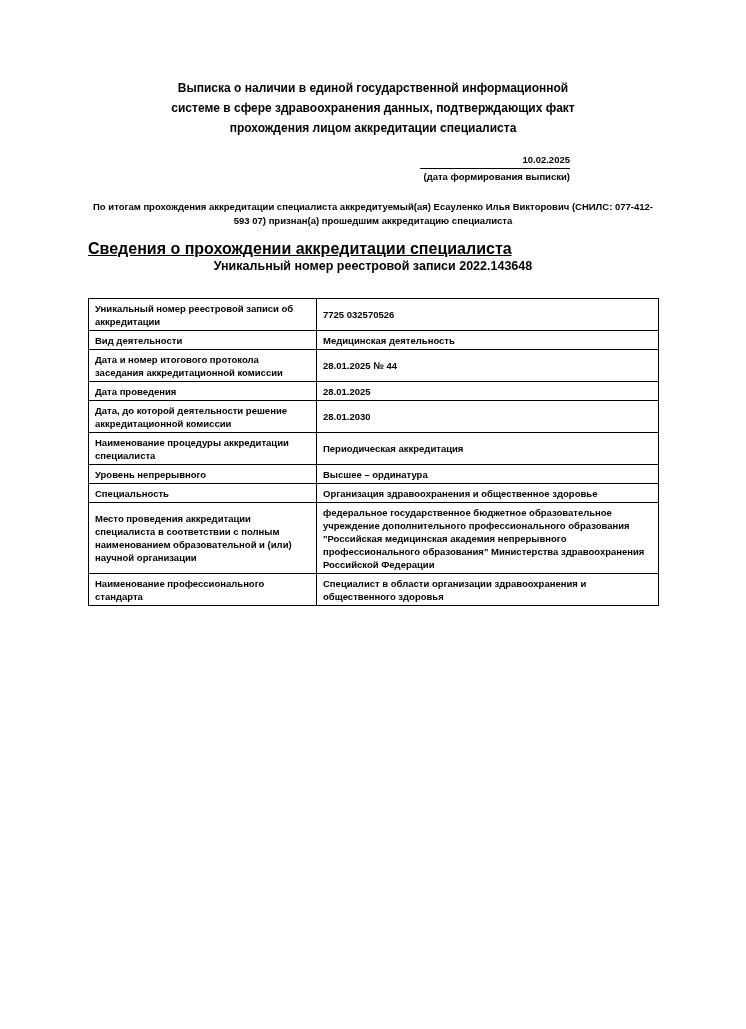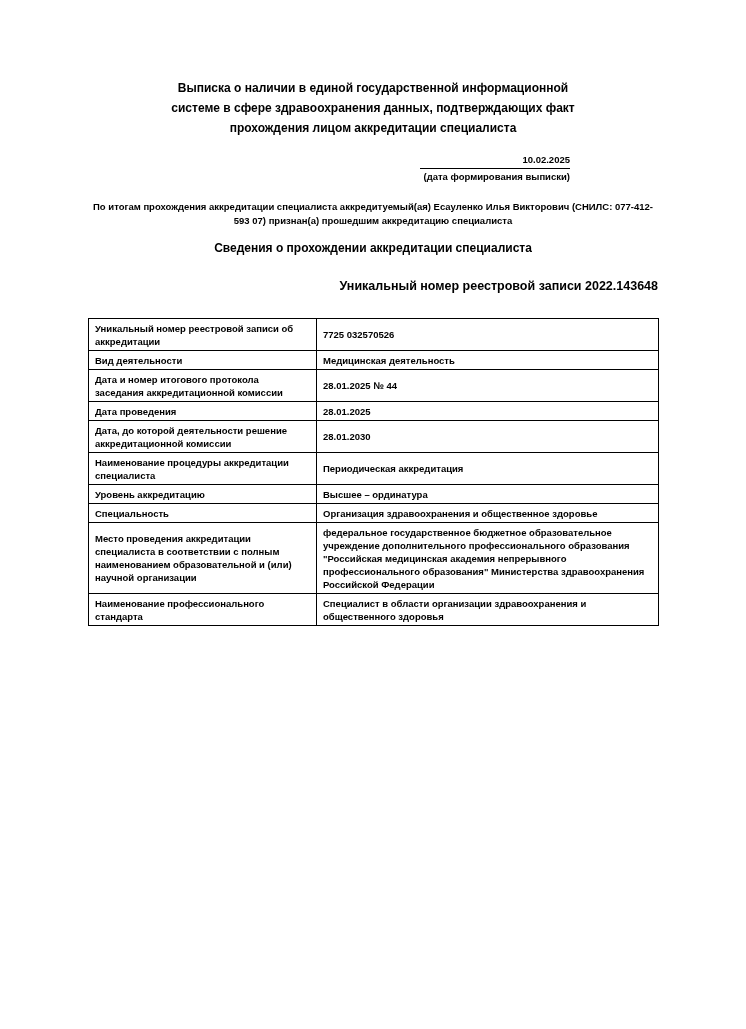--- a/index.html
+++ b/index.html
@@ -55,28 +55,28 @@
     text-align: center;
     font-size: 9.5px;
     line-height: 14px;
   }
   .intro-line {
     display: block;
     white-space: nowrap;
   }
   .section-heading {
     margin: 14px 0 0 0;
-    text-align: center;
-    font-size: 12px;
+    font-size: 16px;
     line-height: 13px;
+    text-decoration: underline;
     font-weight: bold;
   }
   .registry-heading {
-    margin: 23px 0 0 0;
-    text-align: right;
+    margin: 3px 0 0 0;
+    text-align: center;
     font-size: 12.5px;
     line-height: 16px;
     font-weight: bold;
   }
   table.acc-table {
     margin-top: 24px;
     border-collapse: collapse;
     table-layout: fixed;
     width: 570px;
   }
@@ -141,21 +141,21 @@
       </tr>
       <tr>
         <td>Дата, до которой деятельности решение аккредитационной комиссии</td>
         <td>28.01.2030</td>
       </tr>
       <tr>
         <td>Наименование процедуры аккредитации специалиста</td>
         <td>Периодическая аккредитация</td>
       </tr>
       <tr>
-        <td>Уровень аккредитацию</td>
+        <td>Уровень непрерывного</td>
         <td>Высшее – ординатура</td>
       </tr>
       <tr>
         <td>Специальность</td>
         <td>Организация здравоохранения и общественное здоровье</td>
       </tr>
       <tr>
         <td>Место проведения аккредитации специалиста в соответствии с полным наименованием образовательной и (или) научной организации</td>
         <td>федеральное государственное бюджетное образовательное учреждение дополнительного профессионального образования "Российская медицинская академия непрерывного профессионального образования" Министерства здравоохранения Российской Федерации</td>
       </tr>

